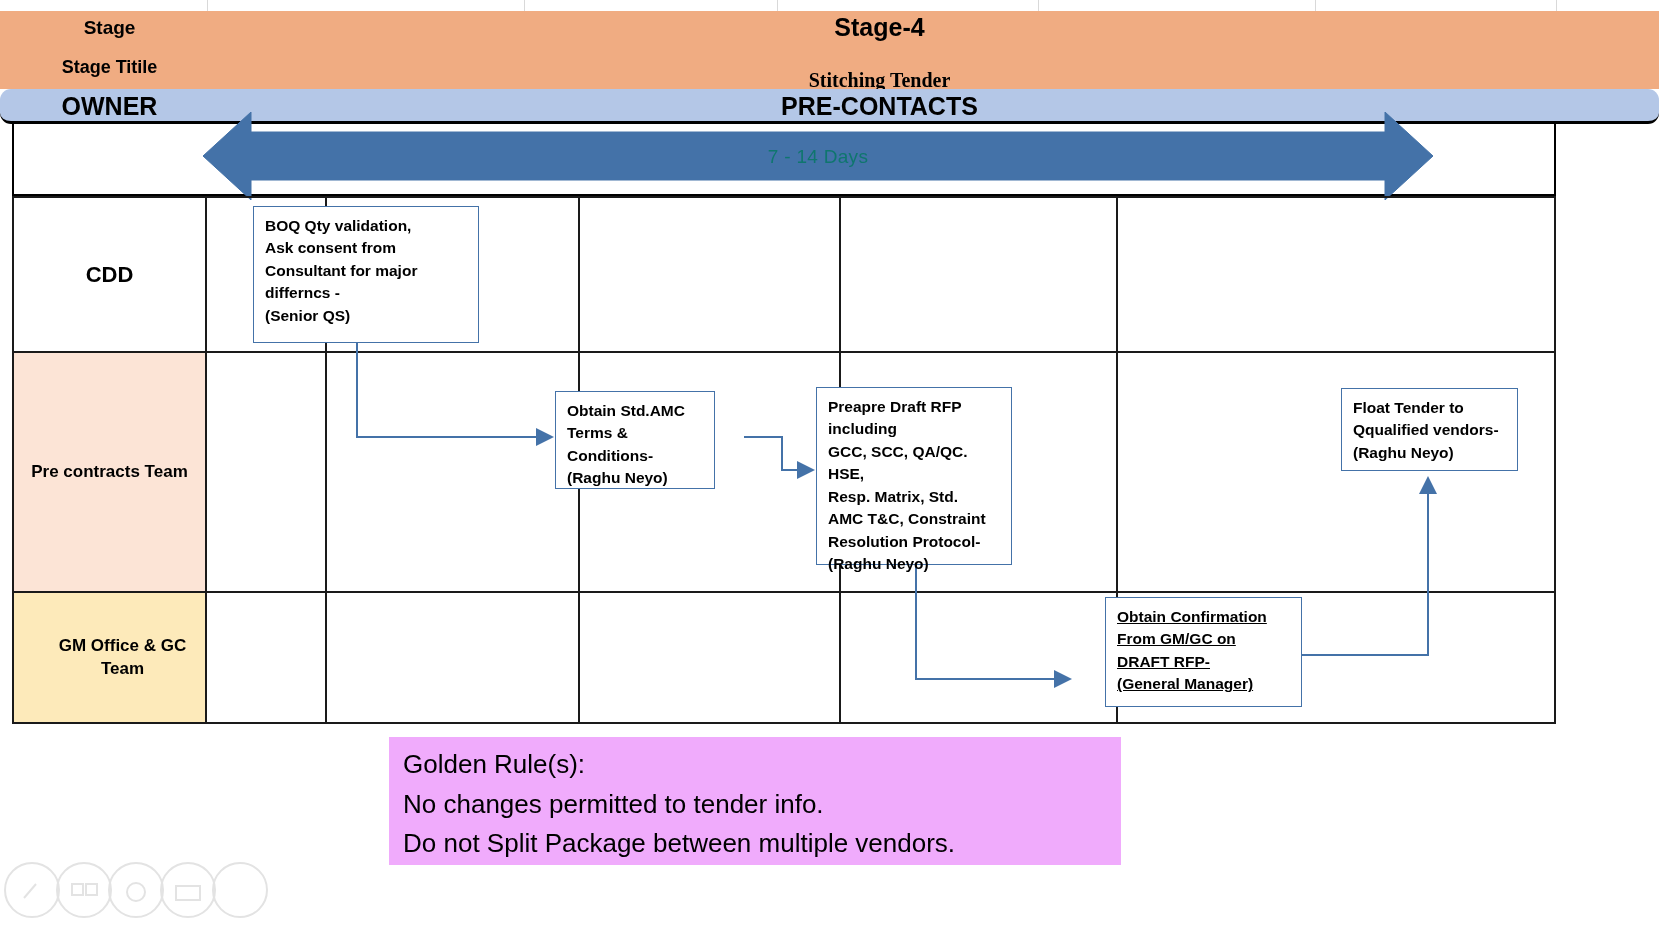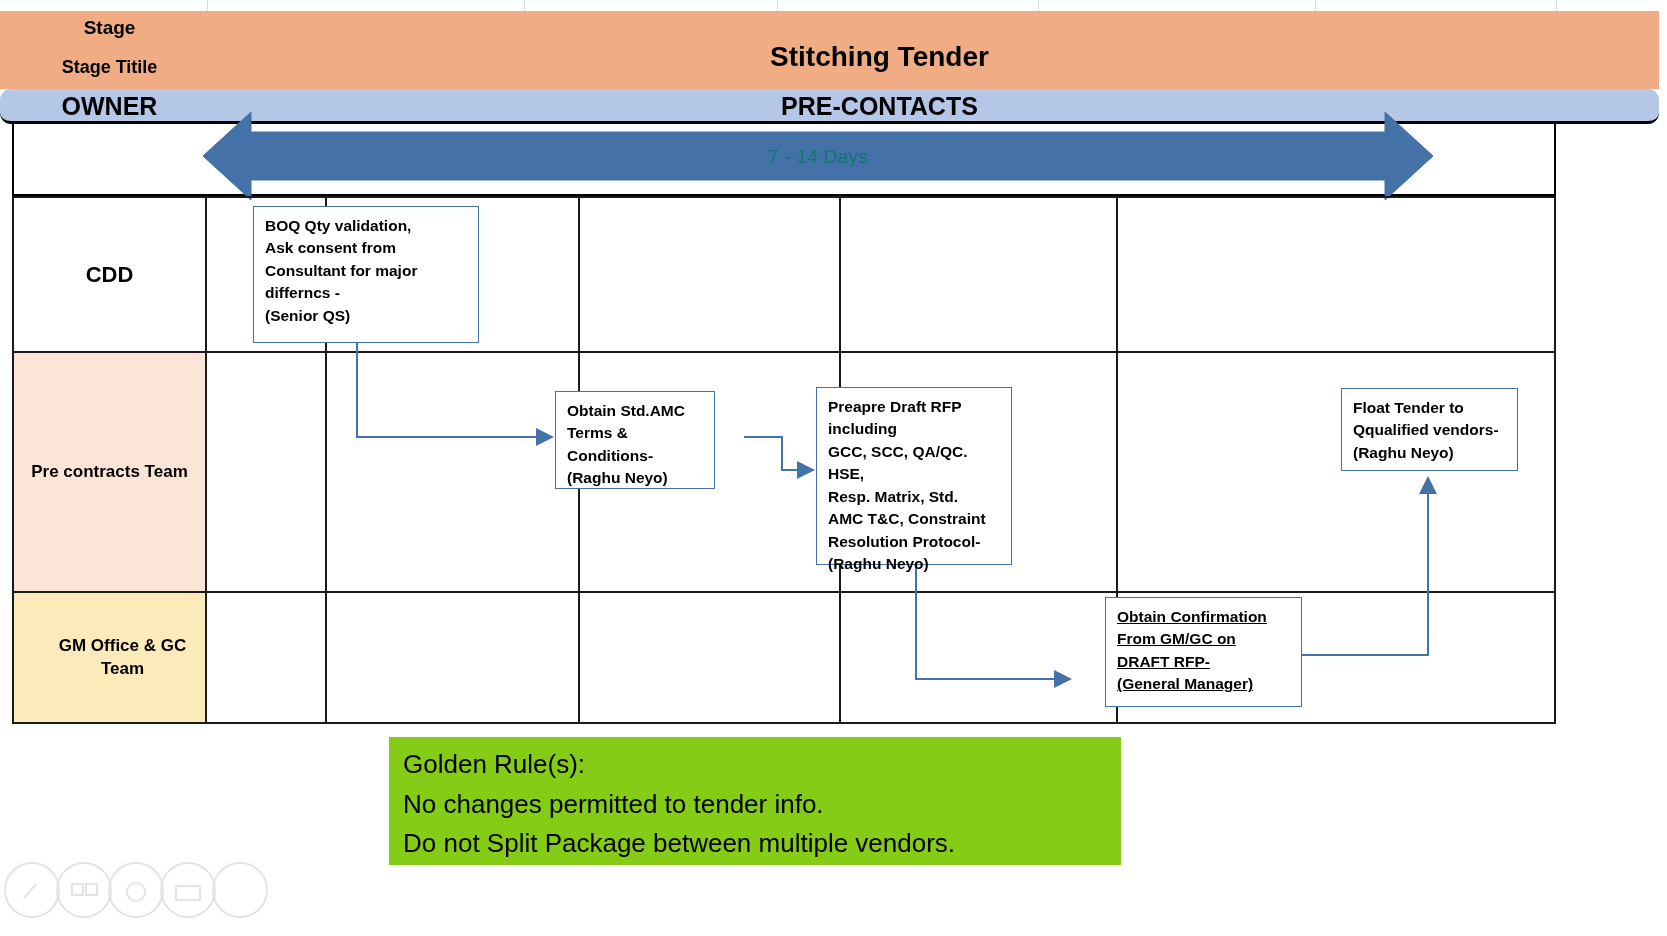--- a/index.html
+++ b/index.html
@@ -62,21 +62,21 @@
 
   .stage-center {
     position: absolute;
     left: 207px;
     width: 1345px;
     text-align: center;
     font-weight: bold;
     color: #000;
   }
   .stage-title-1 { top: 2px; font-size: 25px; }
-  .stage-title-2 { top: 30px; font-size: 28px; }
+  .stage-title-2 { top: 58px; font-size: 20px; font-family: Liberation Serif, serif; }
 
   .owner-left {
     position: absolute;
     left: 12px;
     top: 3px;
     width: 195px;
     text-align: center;
     font-size: 25px;
     font-weight: bold;
     color: #000;
@@ -195,21 +195,21 @@
     z-index: 4;
   }
 
   
   .golden {
     position: absolute;
     left: 389px;
     top: 737px;
     width: 732px;
     height: 128px;
-    background: #84cc16;
+    background: #f0abfc;
     padding: 8px 0 8px 14px;
     box-sizing: border-box;
     font-size: 26px;
     color: #000;
     line-height: 1.52;
     white-space: pre-line;
   }
 
   
   .toolbar {
@@ -237,20 +237,21 @@
   <div class="vline" style="left:524px"></div>
   <div class="vline" style="left:777px"></div>
   <div class="vline" style="left:1038px"></div>
   <div class="vline" style="left:1315px"></div>
   <div class="vline" style="left:1556px"></div>
 </div>
 
 <div class="band band-stage">
   <div class="stage-left stage-label-1">Stage</div>
   <div class="stage-left stage-label-2">Stage Titile</div>
+  <div class="stage-center stage-title-1">Stage-4</div>
   <div class="stage-center stage-title-2">Stitching Tender</div>
 </div>
 
 <div class="band band-owner">
   <div class="owner-left">OWNER</div>
   <div class="owner-center">PRE-CONTACTS</div>
 </div>
 
 <div class="duration-band"></div>
 <svg class="duration-arrow-svg" viewBox="0 0 1230 88" preserveAspectRatio="none">

